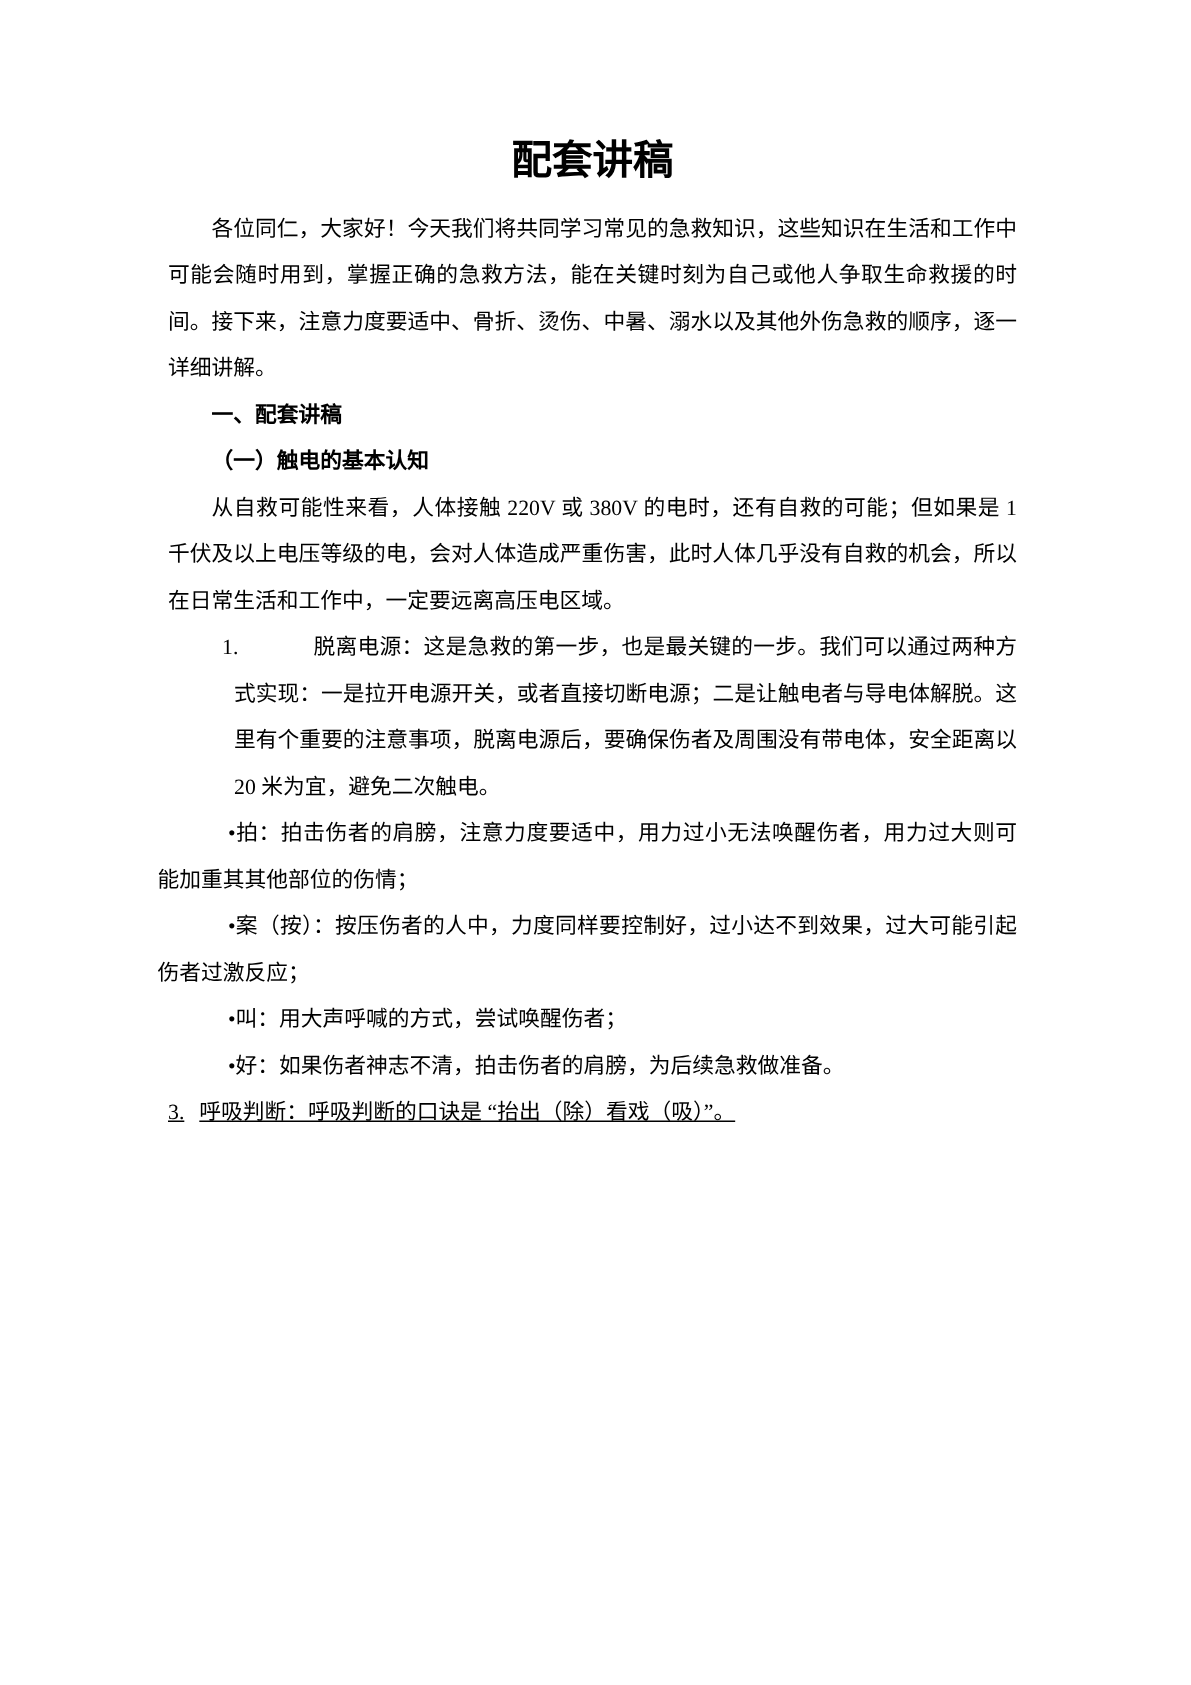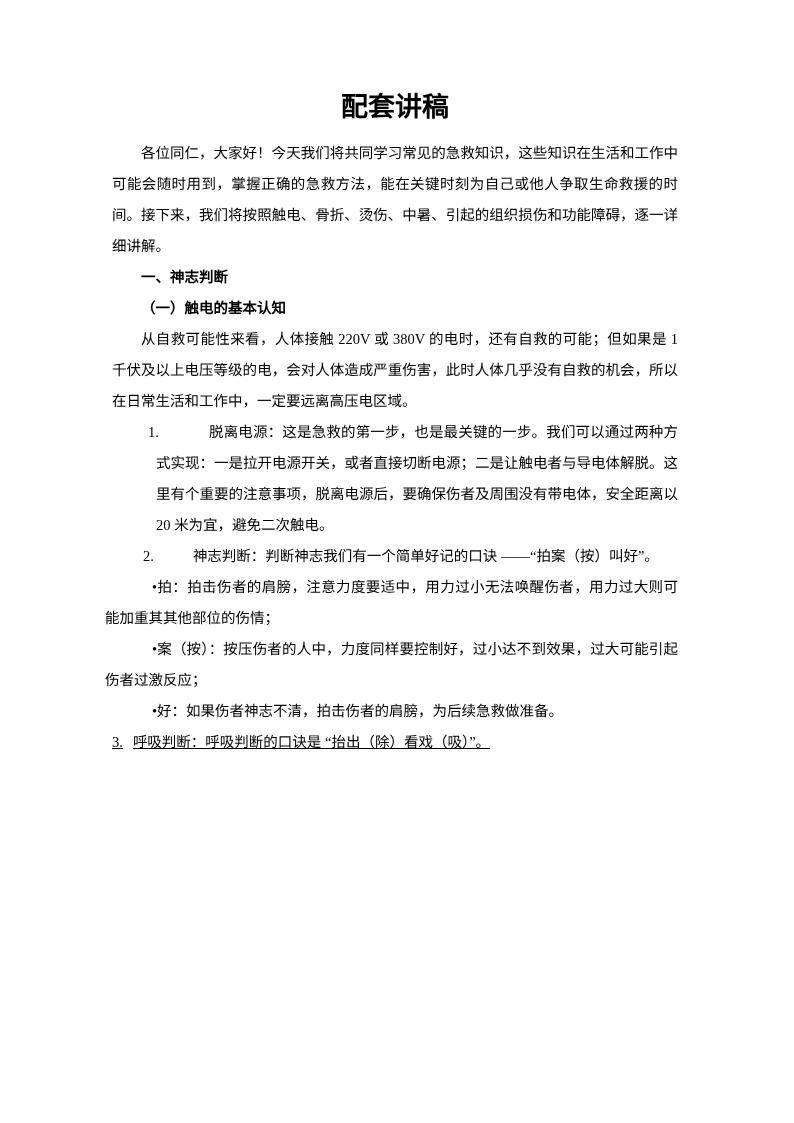--- a/index.html
+++ b/index.html
@@ -67,47 +67,47 @@
   .step-3 .num-gap { display: inline-block; width: 10px; }
   .num { white-space: nowrap; }
 </style>
 </head>
 <body>
 
 <div class="page">
 
   <h1 class="doc-title">配套讲稿</h1>
 
-  <p class="para">各位同仁，大家好！今天我们将共同学习常见的急救知识，这些知识在生活和工作中可能会随时用到，掌握正确的急救方法，能在关键时刻为自己或他人争取生命救援的时间。接下来，我们将按照触电、骨折、烫伤、中暑、引起的组织损伤和功能障碍，逐一详细讲解。</p>
+  <p class="para">各位同仁，大家好！今天我们将共同学习常见的急救知识，这些知识在生活和工作中可能会随时用到，掌握正确的急救方法，能在关键时刻为自己或他人争取生命救援的时间。接下来，注意力度要适中、骨折、烫伤、中暑、溺水以及其他外伤急救的顺序，逐一详细讲解。</p>
 
-  <p class="heading">一、神志判断</p>
+  <p class="heading">一、配套讲稿</p>
 
   <p class="heading">（一）触电的基本认知</p>
 
 
   <p class="para">从自救可能性来看，人体接触 220V 或 380V 的电时，还有自救的可能；但如果是 1 千伏及以上电压等级的电，会对人体造成严重伤害，此时人体几乎没有自救的机会，所以在日常生活和工作中，一定要远离高压电区域。</p>
 
 
 
   <div class="step-1">
     <span class="num">1.</span><span class="num-gap"></span><span>脱离电源：这是急救的第一步，也是最关键的一步。我们可以通过两种方式实现：一是拉开电源开关，或者直接切断电源；二是让触电者与导电体解脱。这里有个重要的注意事项，脱离电源后，要确保伤者及周围没有带电体，安全距离以 20 米为宜，避免二次触电。</span>
   </div>
 
-  <div class="step-2">
-    <span class="num">2.</span><span class="num-gap"></span><span>神志判断：判断神志我们有一个简单好记的口诀 ——“拍案（按）叫好”。</span>
-  </div>
 
   <div class="bullet-item">
     <span>•</span><span>拍：拍击伤者的肩膀，注意力度要适中，用力过小无法唤醒伤者，用力过大则可能加重其其他部位的伤情；</span>
   </div>
 
   <div class="bullet-item">
     <span>•</span><span>案（按）：按压伤者的人中，力度同样要控制好，过小达不到效果，过大可能引起伤者过激反应；</span>
   </div>
 
+  <div class="bullet-item">
+    <span>•</span><span>叫：用大声呼喊的方式，尝试唤醒伤者；</span>
+  </div>
 
   <div class="bullet-item">
     <span>•</span><span>好：如果伤者神志不清，拍击伤者的肩膀，为后续急救做准备。</span>
   </div>
 
   <div class="step-3">
     <span class="num">3.</span><span class="num-gap"></span><span>呼吸判断：呼吸判断的口诀是 “抬出（除）看戏（吸）”。</span>
   </div>
 
 </div>

